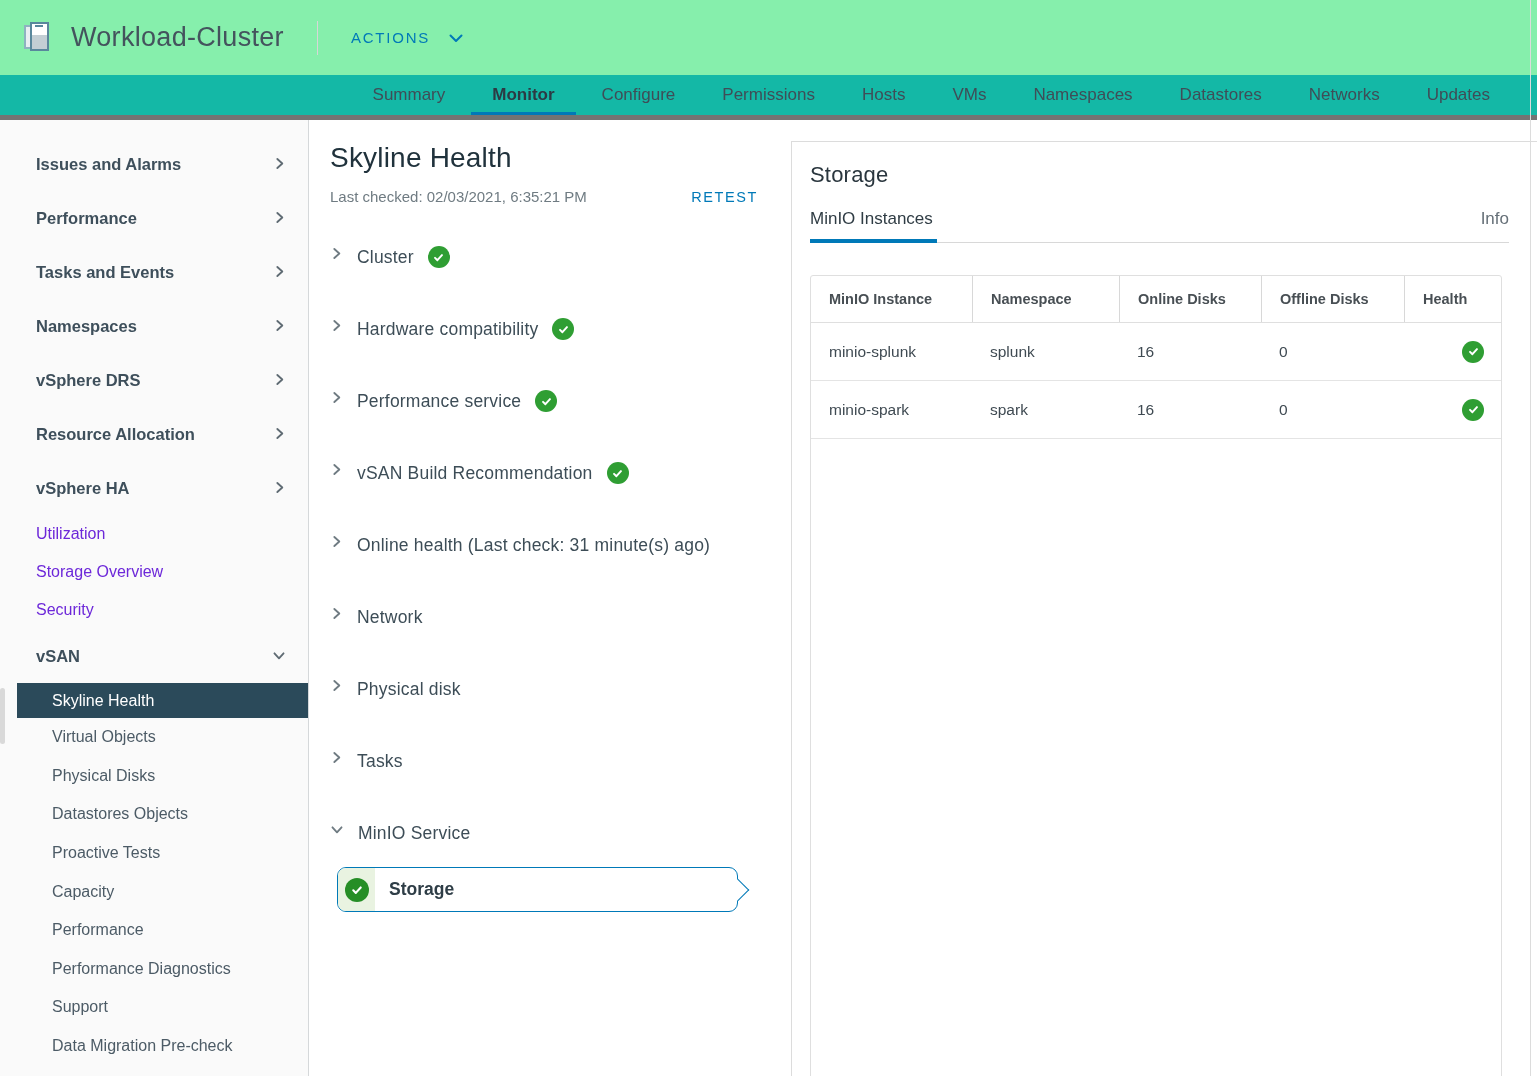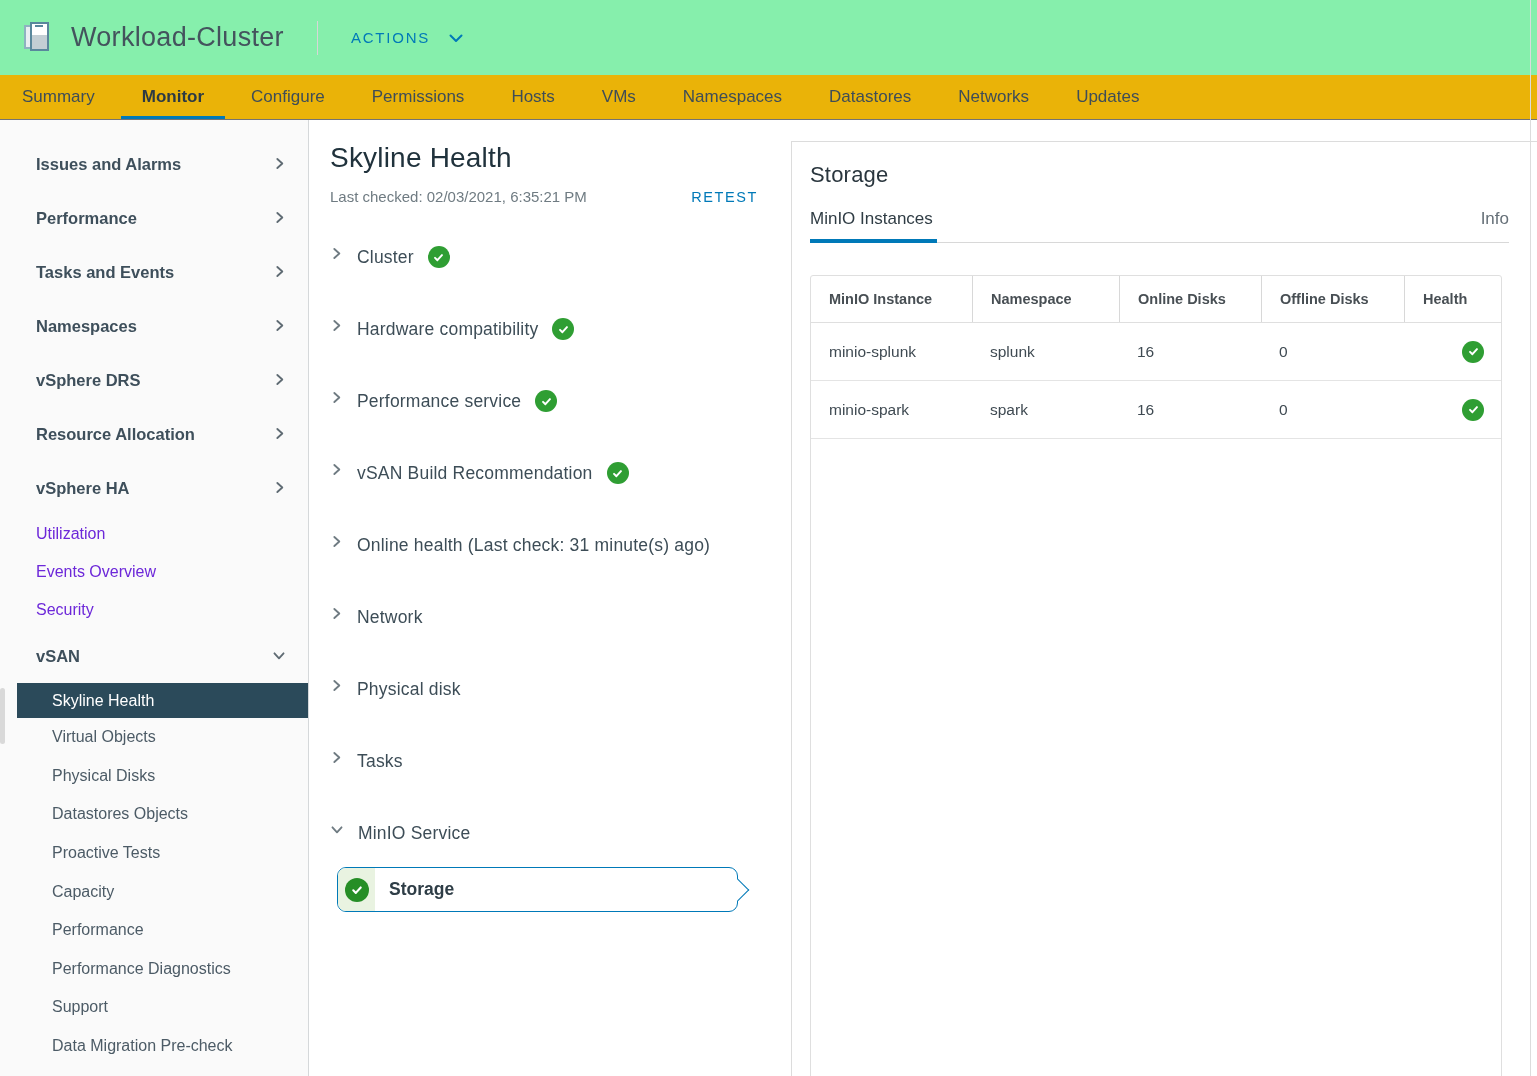--- a/index.html
+++ b/index.html
@@ -23,22 +23,22 @@
     border:2px solid #59879c; background:linear-gradient(#ffffff 45%, #c3ced4 45%);
   }
   .cluster-icon .front::before {
     content:''; position:absolute; left:3px; top:1px; width:8px; height:2px; background:#59879c;
   }
   .obj-title { font-size:27px; font-weight:400; color:#44535d; letter-spacing:0.3px; margin-left:15px; }
   .hdr-sep { width:1px; height:34px; background:#d7d7d7; margin:0 33px; }
   .actions-btn { display:flex; align-items:center; gap:19px; color:#0079b8; font-size:15px;
     font-weight:500; letter-spacing:1.8px; cursor:pointer; }
   
-  .entity-tabs { height:45px; background:#eab308; display:flex; align-items:stretch;
-    padding-left:22px; border-bottom:1px solid #737373; }
+  .entity-tabs { height:45px; background:#14b8a6; display:flex; align-items:stretch;
+    padding-left:22px; border-bottom:5px solid #737373;justify-content:flex-end; }
   .etab { margin-right:47px; display:flex; align-items:center; font-size:17px;
     color:#3f4d57; position:relative; cursor:pointer; white-space:nowrap; }
   .etab.active { font-weight:700; color:#2c3a44; }
   .etab.active::after { content:''; position:absolute; left:-21px; right:-21px; bottom:0;
     height:3px; background:#0079b8; }
   
   .main { display:flex; height:956px; position:relative; }
   
   .sidebar { width:309px; flex:0 0 auto; background:#fafafa; border-right:1px solid #d5d8da;
     padding-top:17px; position:relative; }
@@ -173,21 +173,21 @@
           </svg></span>
     </div>
     <div class="nav-group">
       <span>vSphere HA</span>
       <span class="chev"><svg width="13" height="13" viewBox="0 0 12 12">
             <path d="M4 1.8 L8.6 6 L4 10.2" fill="none" stroke="currentColor" stroke-width="1.7" stroke-linecap="round" stroke-linejoin="round"></path>
           </svg></span>
     </div>
 
     <div class="nav-plain">Utilization</div>
-    <div class="nav-plain">Events Overview</div>
+    <div class="nav-plain">Storage Overview</div>
     <div class="nav-plain">Security</div>
 
     <div class="nav-group">
       <span>vSAN</span>
       <span class="chev"><svg width="14" height="13" viewBox="0 0 12 12">
             <path d="M1.8 4 L6 8.6 L10.2 4" fill="none" stroke="currentColor" stroke-width="1.7" stroke-linecap="round" stroke-linejoin="round"></path>
           </svg></span>
     </div>
 
     <div class="nav-sub selected">Skyline Health</div>

